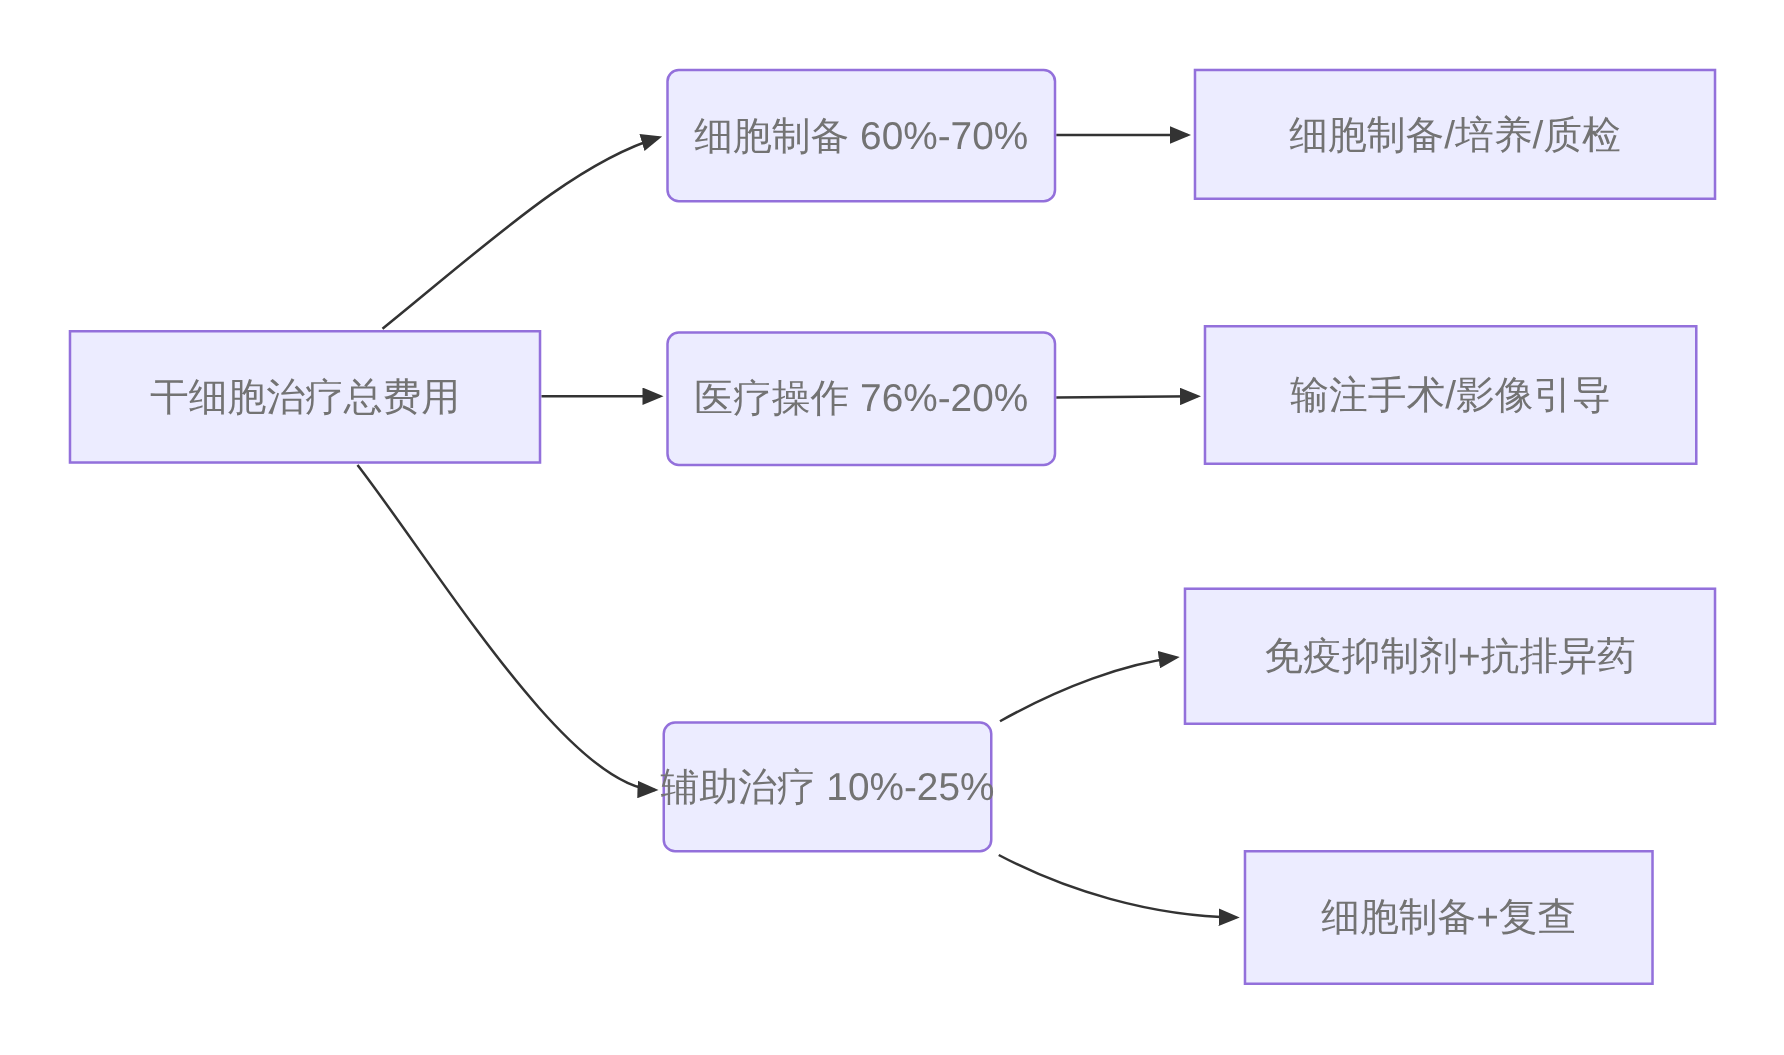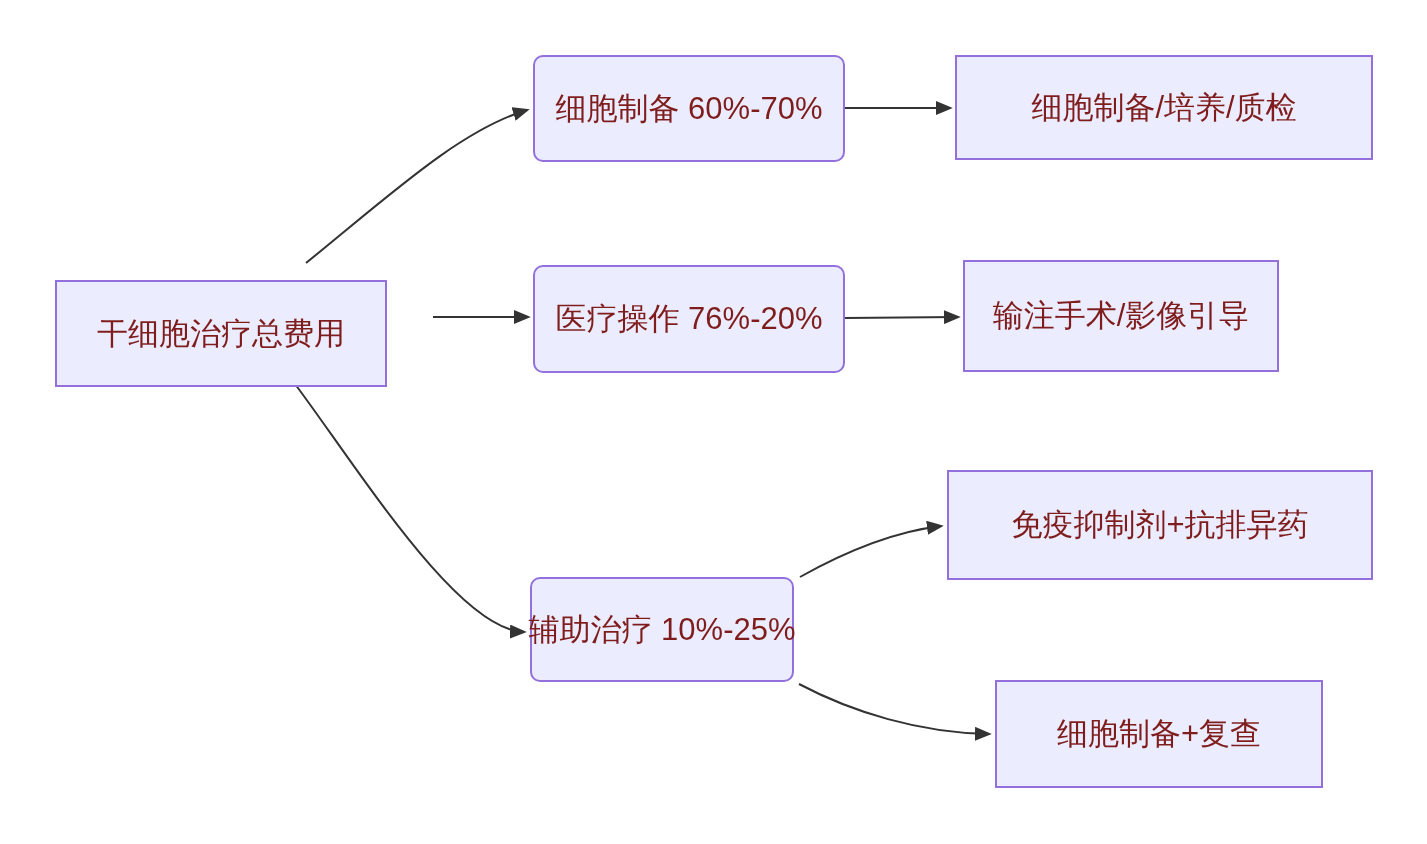--- a/index.html
+++ b/index.html
@@ -27,21 +27,21 @@
     stroke-width: 2px;
   }
   .node {
     position: absolute;
     box-sizing: border-box;
     background: #ECECFF;
     border: 2px solid #9370DB;
     display: flex;
     align-items: center;
     justify-content: center;
-    color: #7f1d1d;
+    color: #737373;
     font-size: 31px;
     line-height: 1.2;
     white-space: nowrap;
     border-radius: 0;
   }
   .node.rounded {
     border-radius: 10px;
   }
   .node-label {
     display: block;
@@ -61,33 +61,33 @@
     </defs>
     <path class="edge" marker-end="url(#arrowhead)" d="M306,263 C390,195 460,130 527,110"></path>
     <path class="edge" marker-end="url(#arrowhead)" d="M433,317 L528,317"></path>
     <path class="edge" marker-end="url(#arrowhead)" d="M286,372 C350,455 455,630 524,632"></path>
     <path class="edge" marker-end="url(#arrowhead)" d="M845,108 L950,108"></path>
     <path class="edge" marker-end="url(#arrowhead)" d="M845,318 L958,317"></path>
     <path class="edge" marker-end="url(#arrowhead)" d="M800,577 C850,549 900,531 941,526"></path>
     <path class="edge" marker-end="url(#arrowhead)" d="M799,684 C852,712 920,733 989,734"></path>
   </svg>
 
-  <div class="node" style="left: 55px; top: 280px; width: 332px; height: 107px;">
+  <div class="node" style="left: 55px; top: 264px; width: 378px; height: 107px;">
     <span class="node-label">干细胞治疗总费用</span>
   </div>
   <div class="node rounded" style="left: 533px; top: 55px; width: 312px; height: 107px;">
     <span class="node-label">细胞制备 60%-70%</span>
   </div>
   <div class="node" style="left: 955px; top: 55px; width: 418px; height: 105px;">
     <span class="node-label">细胞制备/培养/质检</span>
   </div>
   <div class="node rounded" style="left: 533px; top: 265px; width: 312px; height: 108px;">
     <span class="node-label">医疗操作 76%-20%</span>
   </div>
-  <div class="node" style="left: 963px; top: 260px; width: 316px; height: 112px;">
+  <div class="node" style="left: 963px; top: 260px; width: 395px; height: 112px;">
     <span class="node-label">输注手术/影像引导</span>
   </div>
   <div class="node rounded" style="left: 530px; top: 577px; width: 264px; height: 105px;">
     <span class="node-label">辅助治疗 10%-25%</span>
   </div>
   <div class="node" style="left: 947px; top: 470px; width: 426px; height: 110px;">
     <span class="node-label">免疫抑制剂+抗排异药</span>
   </div>
   <div class="node" style="left: 995px; top: 680px; width: 328px; height: 108px;">
     <span class="node-label">细胞制备+复查</span>

